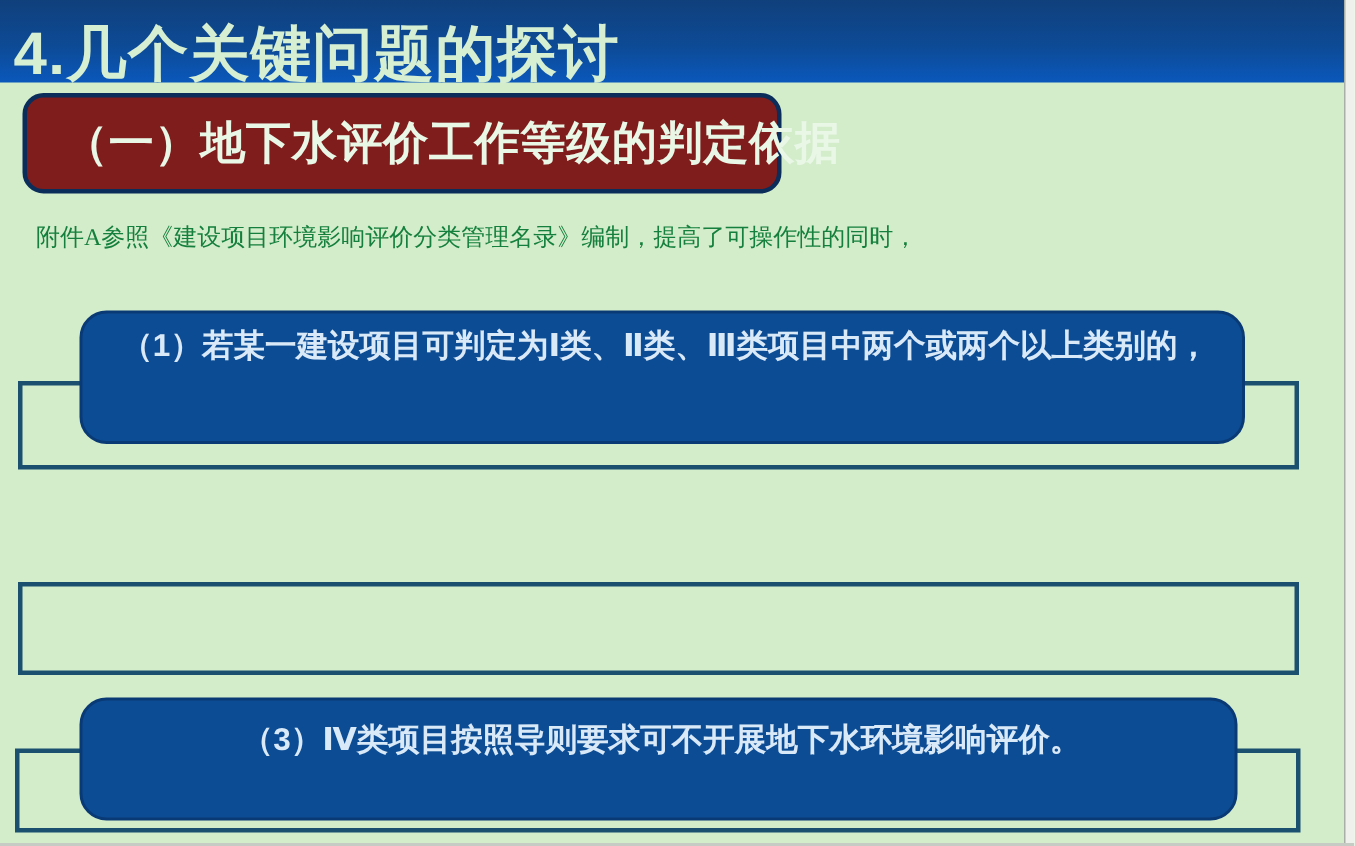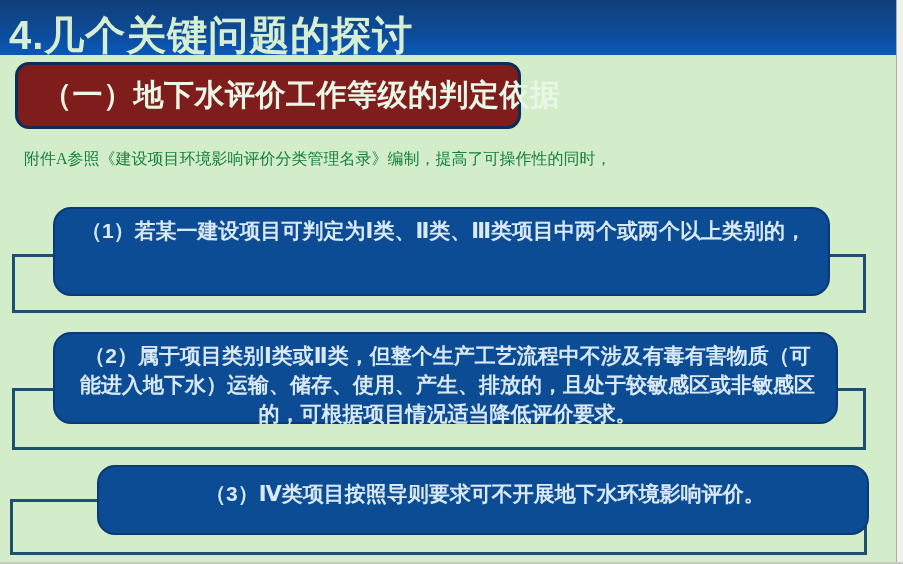--- a/index.html
+++ b/index.html
@@ -48,21 +48,21 @@
 
   .principle-box{
     position:absolute;background:#0c4c94;border:2px solid #0a3a75;
     border-radius:18px;box-sizing:border-box;
     color:#d9e9f8;font-size:21px;font-weight:bold;line-height:29px;
     padding:7px 18px 0 22px;
     text-align:center;
   }
   #principle-1{left:53px;top:207px;width:777px;height:89px;}
   #principle-2{left:53px;top:332px;width:785px;height:92px;}
-  #principle-3{left:53px;top:465px;width:772px;height:70px;padding-top:12px;margin-left:44px;}
+  #principle-3{left:53px;top:465px;width:772px;height:82px;padding-top:12px;}
   .principle-box .line{white-space:nowrap;}
 </style>
 </head>
 <body>
 
 <div id="slide">
 
   <div class="header-bar">
     <div class="header-title">4.几个关键问题的探讨</div>
   </div>
@@ -76,25 +76,20 @@
   </div>
 
   <div class="outline-frame" id="frame-1"></div>
   <div class="outline-frame" id="frame-2"></div>
   <div class="outline-frame" id="frame-3"></div>
 
   <div class="principle-box" id="principle-1">
     <div class="line">（1）若某一建设项目可判定为Ⅰ类、Ⅱ类、Ⅲ类项目中两个或两个以上类别的，</div>
   </div>
 
-  <div class="principle-box" id="principle-2">
-    <div class="line">（2）属于项目类别Ⅰ类或Ⅱ类，但整个生产工艺流程中不涉及有毒有害物质（可</div>
-    <div class="line">能进入地下水）运输、储存、使用、产生、排放的，且处于较敏感区或非敏感区</div>
-    <div class="line">的，可根据项目情况适当降低评价要求。</div>
-  </div>
 
   <div class="principle-box" id="principle-3">
     <div class="line">（3）Ⅳ类项目按照导则要求可不开展地下水环境影响评价。</div>
   </div>
 
   <div class="edge-right"></div>
   <div class="edge-bottom"></div>
 
 </div>
 

